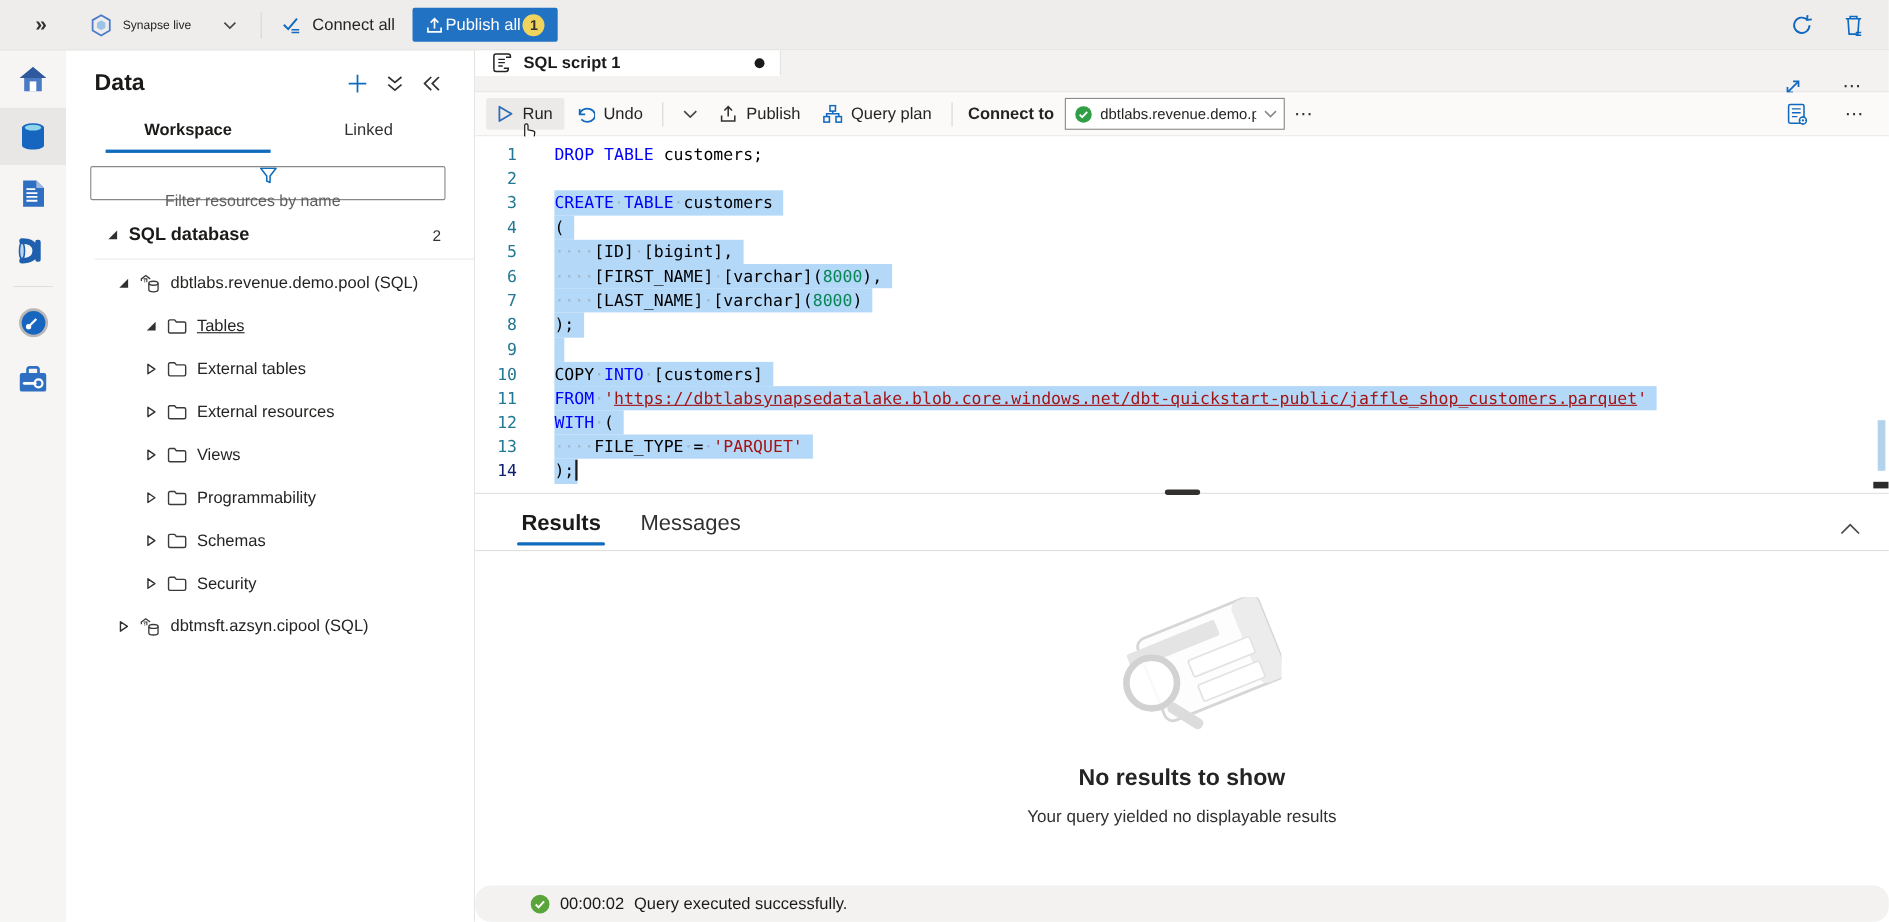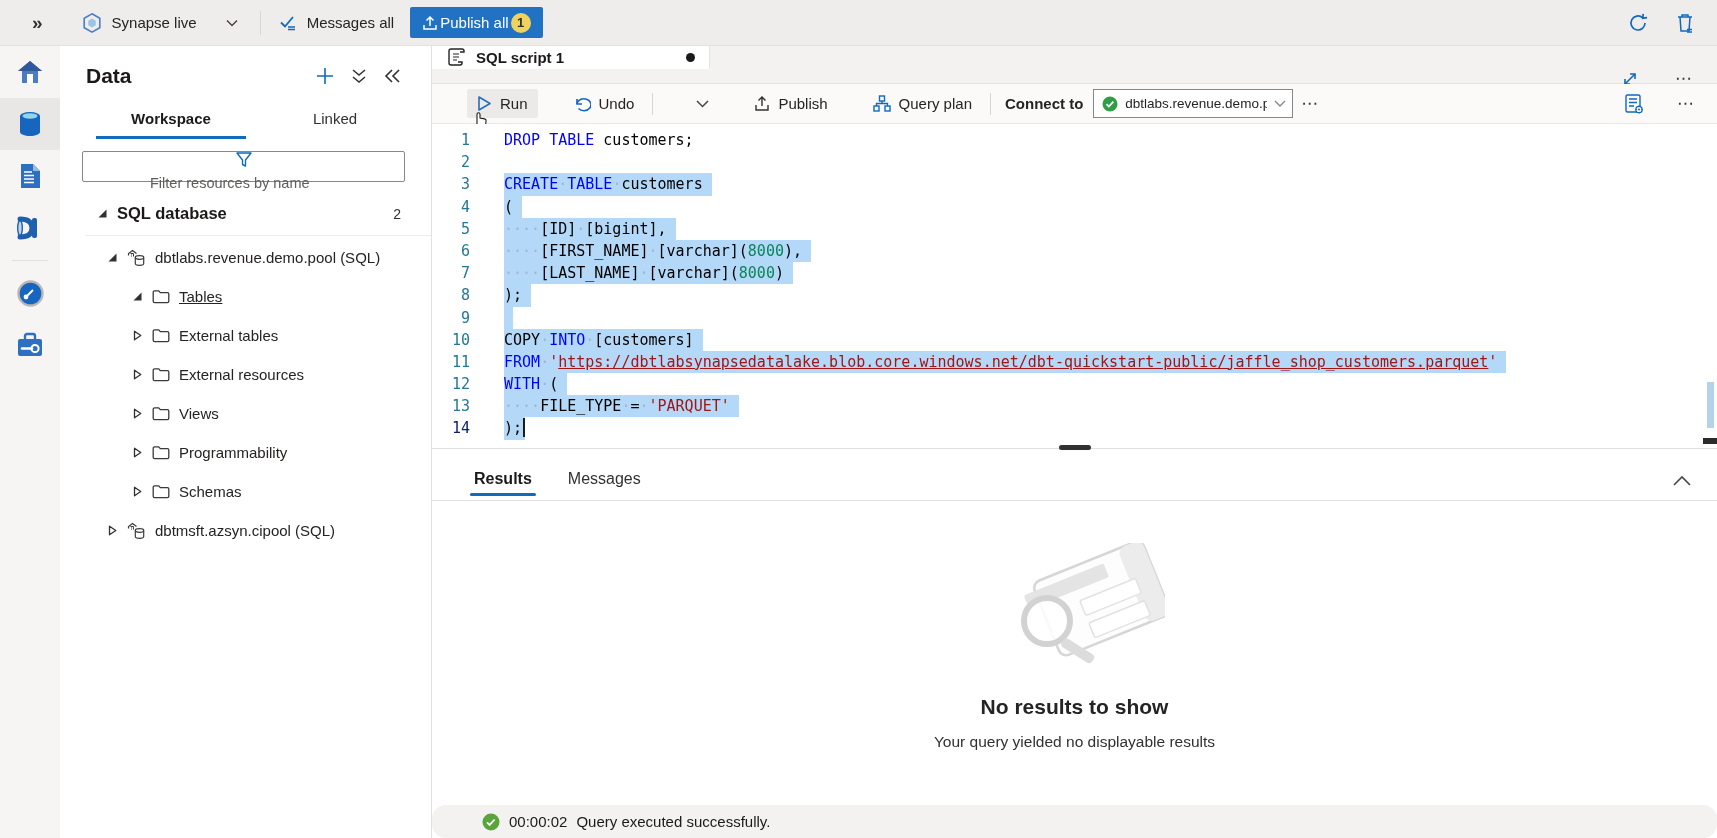--- a/index.html
+++ b/index.html
@@ -4,21 +4,21 @@
 <style>
   * { box-sizing: border-box; margin: 0; padding: 0; }
   html,body { width:1717px; height:838px; overflow:hidden;
     font-family:"Liberation Sans", sans-serif; background:#fff; color:#252423; }
   .abs { position:absolute; }
 
   
   .topbar { position:absolute; left:0; top:0; width:1717px; height:46px;
     background:#efedeb; display:flex; align-items:center; border-bottom:1px solid #e3e1df; }
   .tb-expand { margin-left:32px; font-size:19px; font-weight:bold; color:#323130; cursor:pointer; }
-  .tb-mode { display:flex; align-items:center; gap:9px; margin-left:38px; font-size:15px; }
+  .tb-mode { display:flex; align-items:center; gap:9px; margin-left:38px; font-size:11px; }
   .tb-chev { margin-left:20px; color:#484644; }
   .tb-divider { width:1px; height:24px; background:#d8d6d4; margin:0 18px 0 22px; }
   .tb-validate { display:flex; align-items:center; gap:8px; font-size:15px; margin-right:16px; cursor:pointer; }
   .btn-publish-all { display:flex; align-items:center; gap:2px; background:#2272c3; color:#fff;
     border:none; height:31px; padding:0 12px 0 12px; font-size:15px; border-radius:2px; cursor:pointer; }
   .badge { width:20px; height:20px; border-radius:50%; background:#efd35d; color:#323130;
     font-size:13px; font-weight:bold; display:flex; align-items:center; justify-content:center; }
   .tb-right { margin-left:auto; display:flex; align-items:center; gap:26px; padding-right:22px; }
 
   
@@ -54,21 +54,21 @@
   .tabbar { height:38px; background:#f3f2f1; display:flex; align-items:stretch; border-bottom:1px solid #e5e3e1;flex-direction:column; }
   .tab-active { width:278px; background:#fff; border-right:1px solid #e5e3e1; display:flex;
     align-items:center; gap:10px; padding:0 14px; border-bottom:1px solid #fff; margin-bottom:-1px; cursor:pointer; }
   .tab-title { font-size:15px; font-weight:bold; color:#1b1a19; }
   .dirty-dot { margin-left:auto; width:9px; height:9px; border-radius:50%; background:#1b1a19; }
   .tabbar-right { margin-left:auto; display:flex; align-items:center; gap:28px; padding-right:16px; }
 
   .toolbar { height:40px; background:#fbfaf9; display:flex; align-items:center;
     border-bottom:1px solid #e9e7e5; padding-left:10px; position:relative; }
   .tbtn { display:flex; align-items:center; gap:8px; font-size:15px; color:#252423;
-    padding:6px 10px; border-radius:2px; cursor:pointer;margin-left:25px; }
+    padding:6px 10px; border-radius:2px; cursor:pointer; }
   .tbtn.hover { background:#eceae8; }
   .tool-sep { width:1px; height:22px; background:#d8d6d4; margin:0 8px; }
   .connect-label { font-weight:600; font-size:15px; margin:0 10px 0 6px; }
   .conn-dd { display:flex; align-items:center; gap:7px; border:1px solid #8a8886; background:#fff;
     height:29px; padding:0 6px 0 8px; width:200px; cursor:pointer; }
   .conn-dd .val { font-size:13.5px; color:#252423; white-space:nowrap; overflow:hidden; }
   .more { font-size:17px; color:#323130; letter-spacing:1px; cursor:pointer; padding:0 8px; }
   .toolbar-right { margin-left:auto; display:flex; align-items:center; gap:24px; padding-right:14px; }
 
   
@@ -87,21 +87,21 @@
   .caret { display:inline-block; width:2px; height:19px; background:#1b1a19; vertical-align:-4px; margin-left:1px; }
   .ruler { position:absolute; right:0; top:0; width:14px; height:100%; }
   .ruler .sel-mark { position:absolute; right:3px; top:258px; width:7px; height:46px; background:#b3d3ec; }
   .ruler .cursor-mark { position:absolute; right:0; top:314px; width:14px; height:6px; background:#2b2b2b; }
 
   
   .results { position:relative; height:390px; border-top:1px solid #e1dfdd; background:#fff; }
   .split-handle { position:absolute; top:-4px; left:50%; margin-left:-16px; width:32px; height:5px;
     background:#323130; border-radius:3px; cursor:ns-resize; }
   .res-head { height:52px; border-bottom:1px solid #e1dfdd; display:flex; align-items:flex-end; padding-left:38px; }
-  .res-tab { font-size:16px; padding:0 4px 12px; margin-right:28px; cursor:pointer; color:#323130; position:relative; }
+  .res-tab { font-size:20px; padding:0 4px 12px; margin-right:28px; cursor:pointer; color:#323130; position:relative; }
   .res-tab.active { font-weight:bold; color:#1b1a19; }
   .res-tab.active::after { content:""; position:absolute; left:0; right:0; bottom:4px; height:3px; background:#0f6cbd; border-radius:2px; }
   .res-collapse { margin-left:auto; padding:0 26px 14px; cursor:pointer; }
   .empty { text-align:center; margin-top:42px; }
   .empty-title { font-size:21px; font-weight:bold; color:#242424; margin-top:18px; }
   .empty-sub { font-size:15.5px; color:#323130; margin-top:14px; }
   .statusbar { position:absolute; left:0; bottom:0; width:100%; height:33px; background:#f3f2f1;
     display:flex; align-items:center; gap:9px; padding-left:50px; font-size:15px; color:#1b1a19;border-radius:14px; }
 
   svg { display:block; }
@@ -126,21 +126,21 @@
     </span>
   </div>
   <div class="tb-divider"></div>
   <div class="tb-validate">
     <span>
       <svg width="20" height="18" viewBox="0 0 20 18">
           <path d="M2 8.5l4 4L14 3" fill="none" stroke="#1068bf" stroke-width="1.8"></path>
           <path d="M9 13h7M9 15.5h7" stroke="#1068bf" stroke-width="1.4"></path>
         </svg>
     </span>
-    <span>Messages all</span>
+    <span>Connect all</span>
   </div>
   <button class="btn-publish-all">
     <span>
       <svg width="16" height="16" viewBox="0 0 16 16">
           <path d="M8 11V2M4.5 5.5L8 2l3.5 3.5" fill="none" stroke="#fff" stroke-width="1.5"></path>
           <path d="M2 10v4h12v-4" fill="none" stroke="#fff" stroke-width="1.5"></path>
         </svg>
     </span>
     <span>Publish all</span>
     <span class="badge">1</span>
@@ -353,20 +353,33 @@
           <svg width="11" height="11" viewBox="0 0 11 11">
             <path d="M2.5 1.2l6.3 4.3-6.3 4.3z" fill="none" stroke="#323130" stroke-width="1.3" stroke-linejoin="round"></path>
           </svg>
         </span>
         <span>
           <svg width="18" height="15" viewBox="0 0 18 15">
             <path d="M1.2 3.2c0-.8.6-1.4 1.4-1.4h4.1l1.6 1.9h7.1c.8 0 1.4.6 1.4 1.4v7.2c0 .8-.6 1.4-1.4 1.4H2.6c-.8 0-1.4-.6-1.4-1.4z" fill="none" stroke="#3b3a39" stroke-width="1.3"></path>
           </svg>
         </span>
         <span class="lbl">Schemas</span>
+      </div>
+      <div class="tree-row" style="padding-left: 72px;">
+        <span class="tw">
+          <svg width="11" height="11" viewBox="0 0 11 11">
+            <path d="M2.5 1.2l6.3 4.3-6.3 4.3z" fill="none" stroke="#323130" stroke-width="1.3" stroke-linejoin="round"></path>
+          </svg>
+        </span>
+        <span>
+          <svg width="18" height="15" viewBox="0 0 18 15">
+            <path d="M1.2 3.2c0-.8.6-1.4 1.4-1.4h4.1l1.6 1.9h7.1c.8 0 1.4.6 1.4 1.4v7.2c0 .8-.6 1.4-1.4 1.4H2.6c-.8 0-1.4-.6-1.4-1.4z" fill="none" stroke="#3b3a39" stroke-width="1.3"></path>
+          </svg>
+        </span>
+        <span class="lbl">Security</span>
       </div>
       <div class="tree-row" style="padding-left: 47px;">
         <span class="tw">
           <svg width="11" height="11" viewBox="0 0 11 11">
             <path d="M2.5 1.2l6.3 4.3-6.3 4.3z" fill="none" stroke="#323130" stroke-width="1.3" stroke-linejoin="round"></path>
           </svg>
         </span>
         <span>
           <svg width="19" height="18" viewBox="0 0 19 18">
             <path d="M1.5 6.5v-2l4-3 4 3" fill="none" stroke="#3b3a39" stroke-width="1.2"></path>

